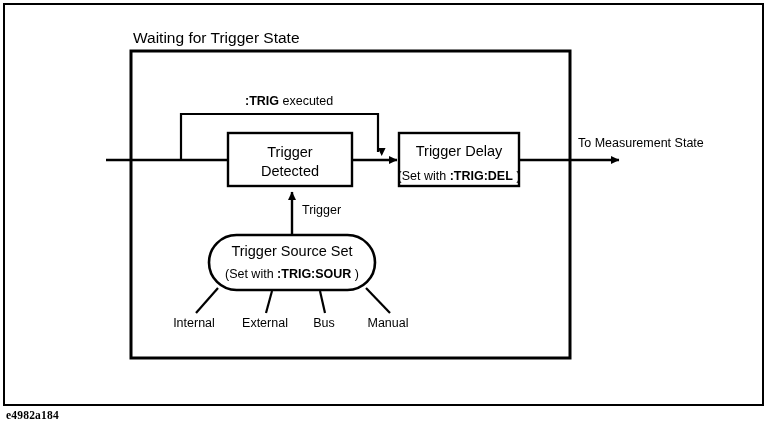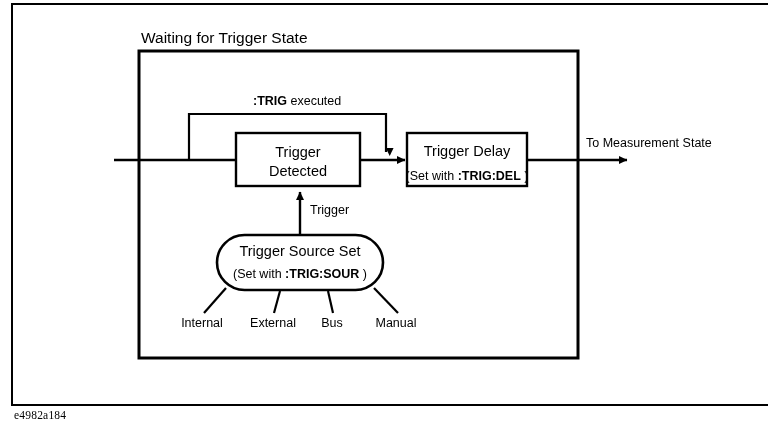--- a/index.html
+++ b/index.html
@@ -13,21 +13,20 @@
     font-family: "Liberation Sans", sans-serif;
     position: relative;
     overflow: hidden;
   }
   #figure-root {
     position: absolute;
     left: 0;
     top: 0;
     width: 692px;
     height: 430px;
-    margin-left: 8px;
   }
   svg.diagram {
     display: block;
     width: 768px;
     height: 430px;
   }
   .frame-rect {
     fill: #ffffff;
     stroke: #000000;
     stroke-width: 2;
@@ -88,21 +87,21 @@
     font-size: 12.5px;
   }
   .mono-bold {
     font-weight: bold;
   }
   .caption {
     position: absolute;
     left: 6px;
     top: 409px;
     font-family: "Liberation Serif", serif;
-    font-weight: normal;
+    font-weight: bold;
     font-size: 11.5px;
     color: #000000;
     letter-spacing: 0.2px;
   }
 </style>
 </head>
 <body>
 
 <div id="figure-root">
 

